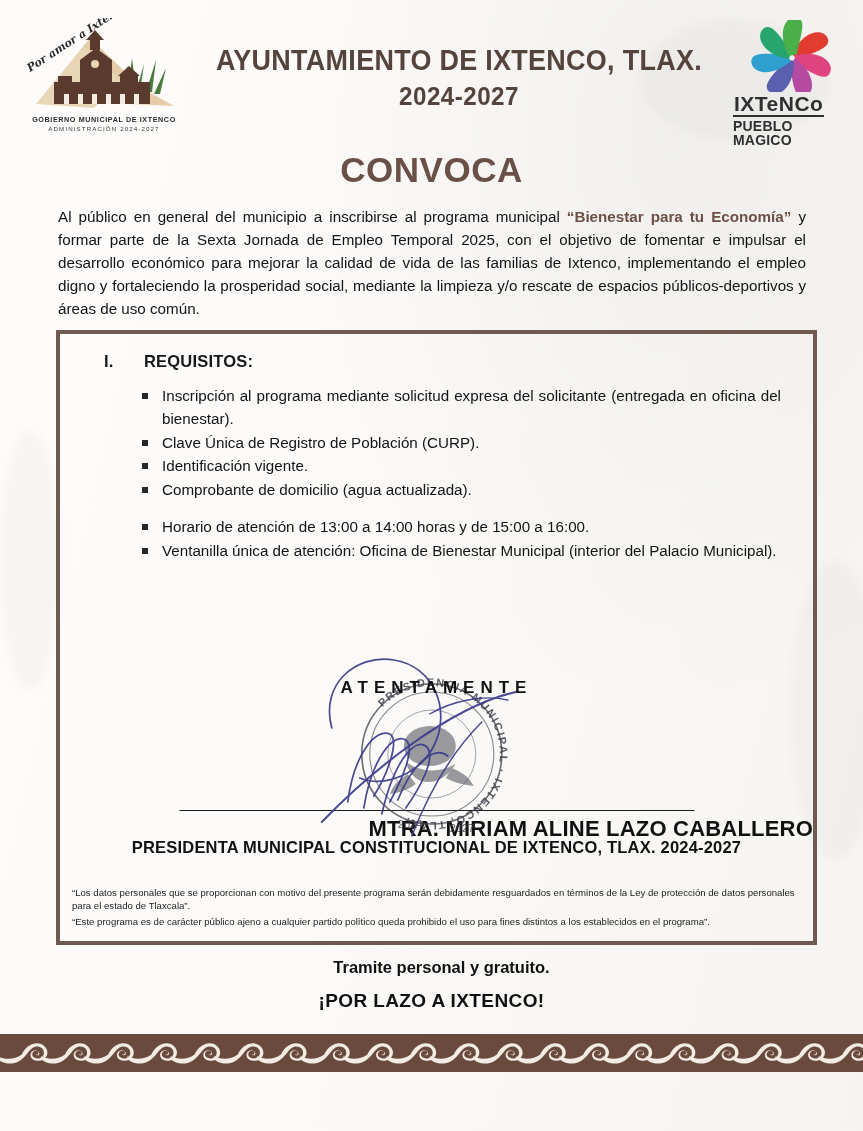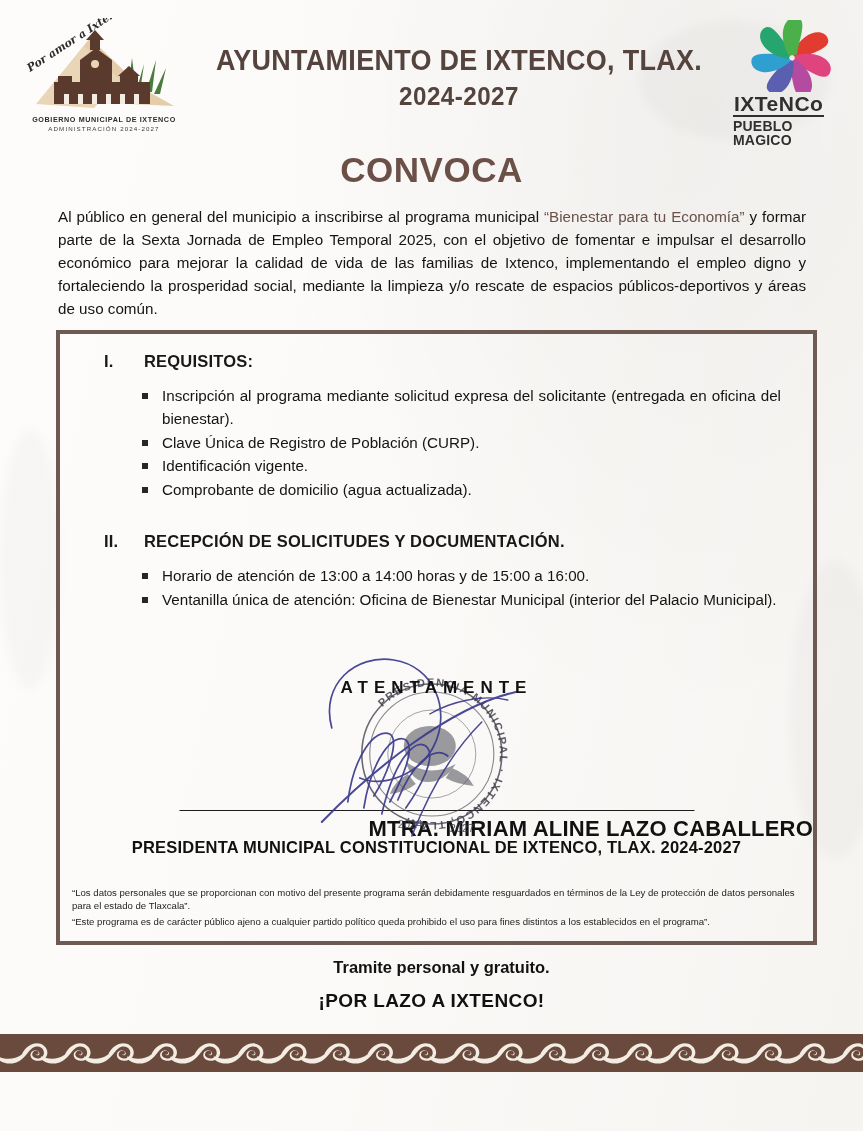--- a/index.html
+++ b/index.html
@@ -109,21 +109,21 @@
     top: 205px;
     left: 58px;
     width: 748px;
     font-size: 15.2px;
     line-height: 1.52;
     text-align: justify;
     color: #141414;
   }
   .intro .hl {
     color: #6b5048;
-    font-weight: normal;
+    font-weight: bold;
   }
 
   
   .box {
     position: absolute;
     left: 56px;
     top: 330px;
     width: 761px;
     height: 615px;
     border: 4px solid #6f5a52;
@@ -369,24 +369,20 @@
         <span class="section-num">I.</span>
         <span>REQUISITOS:</span>
       </div>
       <ul class="reqs">
         <li>Inscripción al programa mediante solicitud expresa del solicitante (entregada en oficina del bienestar).</li>
         <li>Clave Única de Registro de Población (CURP).</li>
         <li>Identificación vigente.</li>
         <li>Comprobante de domicilio (agua actualizada).</li>
       </ul>
 
-      <div class="section-head sec2">
-        <span class="section-num">II.</span>
-        <span>RECEPCIÓN DE SOLICITUDES Y DOCUMENTACIÓN.</span>
-      </div>
       <ul class="reqs sec2-list">
         <li>Horario de atención de 13:00 a 14:00 horas y de 15:00 a 16:00.</li>
         <li>Ventanilla única de atención: Oficina de Bienestar Municipal (interior del Palacio Municipal).</li>
       </ul>
 
       <div class="sig-area">
 
         <div class="stamp-wrap">
           <svg viewBox="0 0 260 190" width="260" height="190" aria-hidden="true">
             <defs>

